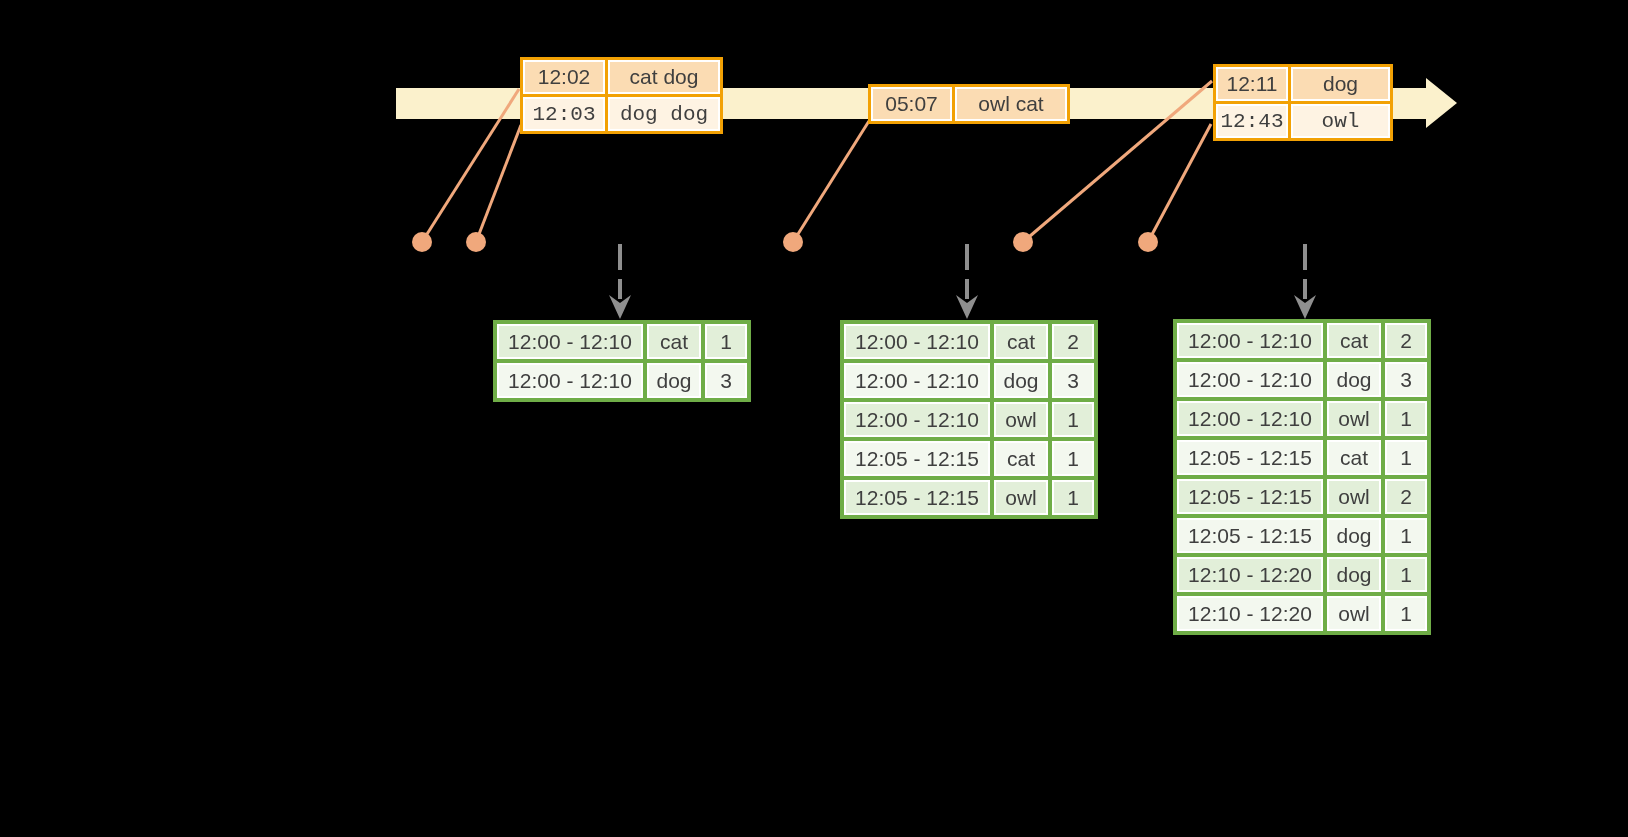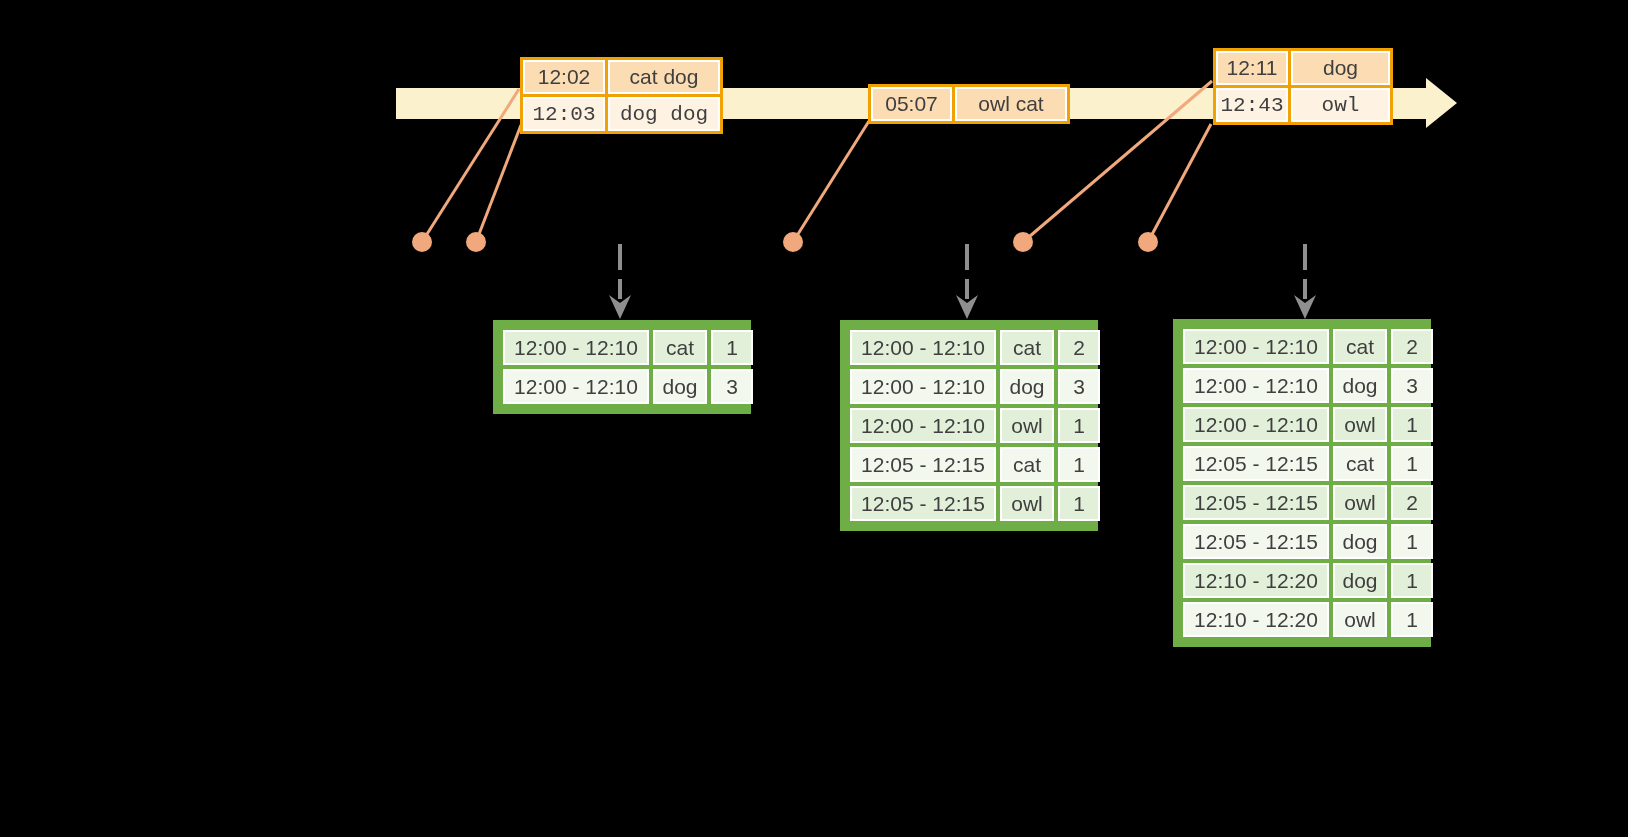--- a/index.html
+++ b/index.html
@@ -27,21 +27,21 @@
     background: var(--event-border);
     padding: 3px;
     gap: 3px;
     box-sizing: border-box;
   }
   
   .rtable {
     position: absolute;
     display: grid;
     background: var(--result-border);
-    padding: 10px;
+    padding: 4px;
     gap: 4px;
     box-sizing: border-box;
   }
   .cell {
     box-sizing: border-box;
     border: 2px solid var(--cell-border);
     display: flex;
     align-items: center;
     justify-content: center;
     font-size: 21px;
@@ -103,21 +103,21 @@
       <div class="cell row-a">cat dog</div>
       <div class="cell row-b">12:03</div>
       <div class="cell row-b">dog dog</div>
     </div>
 
   <div class="etable" style="left:868px; top:84px; width:202px; grid-template-columns:81px 112px;">
       <div class="cell row-a">05:07</div>
       <div class="cell row-a">owl cat</div>
     </div>
 
-  <div class="etable" style="left:1213px; top:48px; width:180px; grid-template-columns:72px 99px;">
+  <div class="etable" style="left:1213px; top:64px; width:180px; grid-template-columns:72px 99px;">
       <div class="cell row-a">12:11</div>
       <div class="cell row-a">dog</div>
       <div class="cell row-b">12:43</div>
       <div class="cell row-b">owl</div>
     </div>
 
   <div class="rtable" style="left:493px; top:320px; width:258px; grid-template-columns:146px 54px 42px;">
       <div class="cell row-a">12:00 - 12:10</div>
       <div class="cell row-a">cat</div>
       <div class="cell row-a">1</div>

